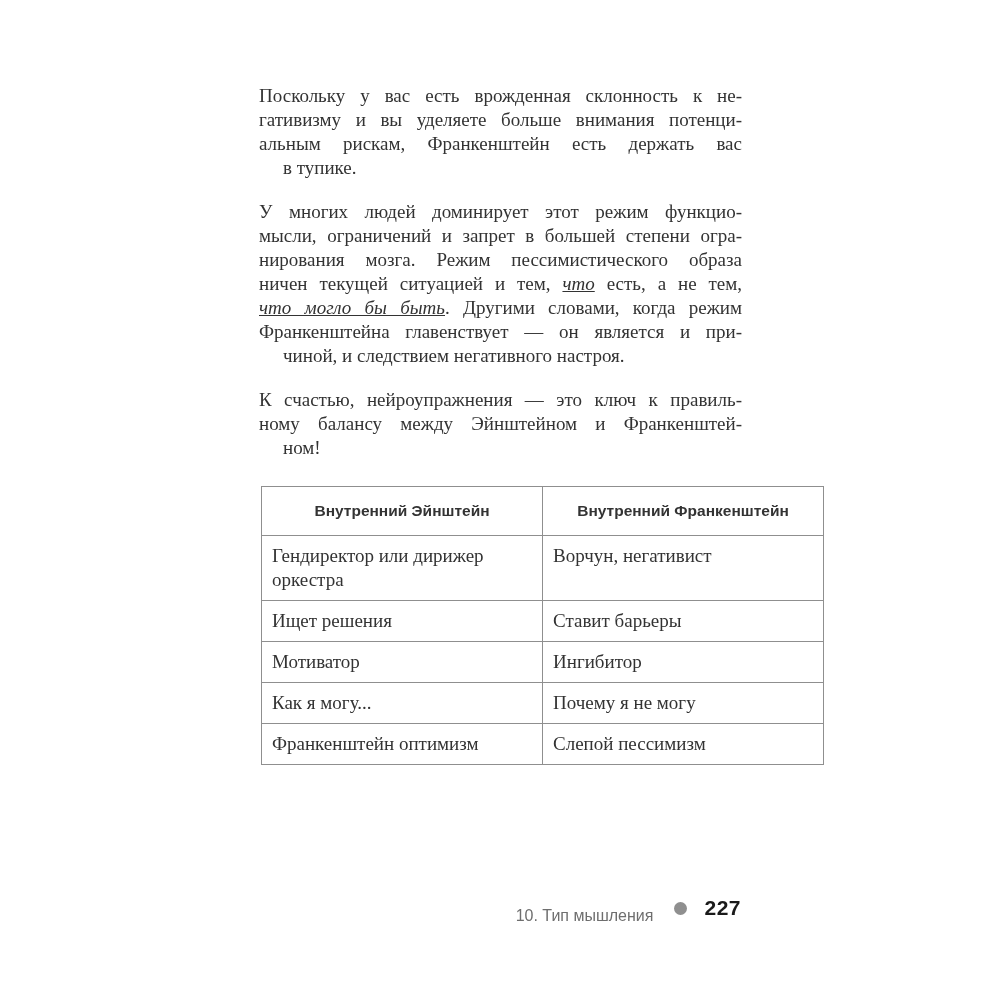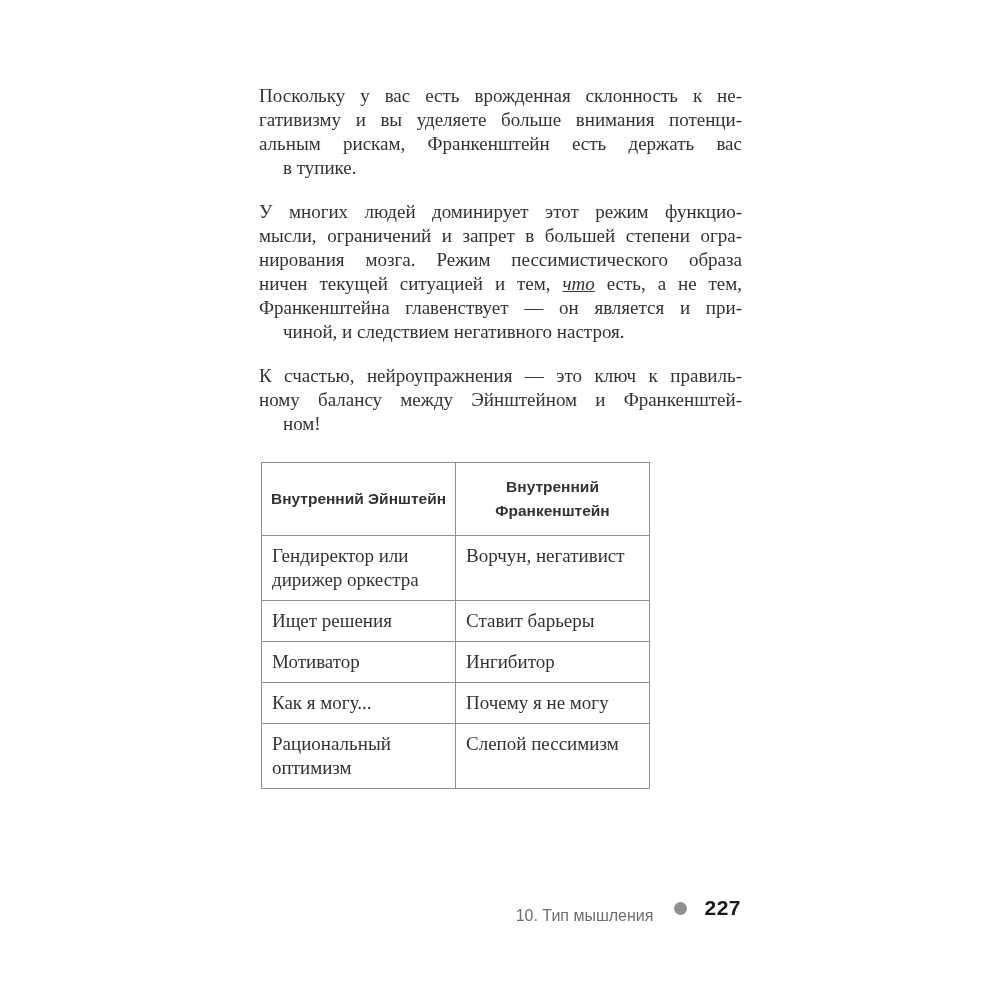--- a/index.html
+++ b/index.html
@@ -30,21 +30,21 @@
     white-space: nowrap;
   }
   .line.last {
     text-align-last: left;
     margin-left: 24px;
   }
   .line i { font-style: italic; text-decoration: underline; }
 
   table.comparison {
     border-collapse: collapse;
-    width: 389px;
+    width: 563px;
     margin-left: 2px;
     table-layout: fixed;
   }
   table.comparison th {
     font-family: "Liberation Sans", sans-serif;
     font-weight: bold;
     font-size: 15.5px;
     color: #333333;
     text-align: center;
     padding: 12px 6px;
@@ -99,20 +99,21 @@
       <div class="line"><span>Поскольку у вас есть врожденная склонность к не-</span></div>
       <div class="line"><span>гативизму и вы уделяете больше внимания потенци-</span></div>
       <div class="line"><span>альным рискам, Франкенштейн есть держать вас</span></div>
       <div class="line last"><span>в тупике.</span></div>
     </div>
   <div class="paragraph">
       <div class="line"><span>У многих людей доминирует этот режим функцио-</span></div>
       <div class="line"><span>мысли, ограничений и запрет в большей степени огра-</span></div>
       <div class="line"><span>нирования мозга. Режим пессимистического образа</span></div>
       <div class="line"><span>ничен текущей ситуацией и тем, </span><i>что</i><span> есть, а не тем,</span></div>
+      <div class="line"><i>что могло бы быть</i><span>. Другими словами, когда режим</span></div>
       <div class="line"><span>Франкенштейна главенствует — он является и при-</span></div>
       <div class="line last"><span>чиной, и следствием негативного настроя.</span></div>
     </div>
   <div class="paragraph before-table">
       <div class="line"><span>К счастью, нейроупражнения — это ключ к правиль-</span></div>
       <div class="line"><span>ному балансу между Эйнштейном и Франкенштей-</span></div>
       <div class="line last"><span>ном!</span></div>
     </div>
 
   <table class="comparison">
@@ -133,21 +134,21 @@
         </tr>
         <tr>
           <td>Мотиватор</td>
           <td>Ингибитор</td>
         </tr>
         <tr>
           <td>Как я могу...</td>
           <td>Почему я не могу</td>
         </tr>
         <tr>
-          <td>Рациональный оптимизм</td>
+          <td>Франкенштейн оптимизм</td>
           <td>Слепой пессимизм</td>
         </tr>
       </tbody>
   </table>
 </div>
 
 <div class="footer">
   <span class="footer-chapter">10. Тип мышления</span>
   <span class="footer-dot"></span>
   <span class="footer-page">227</span>

